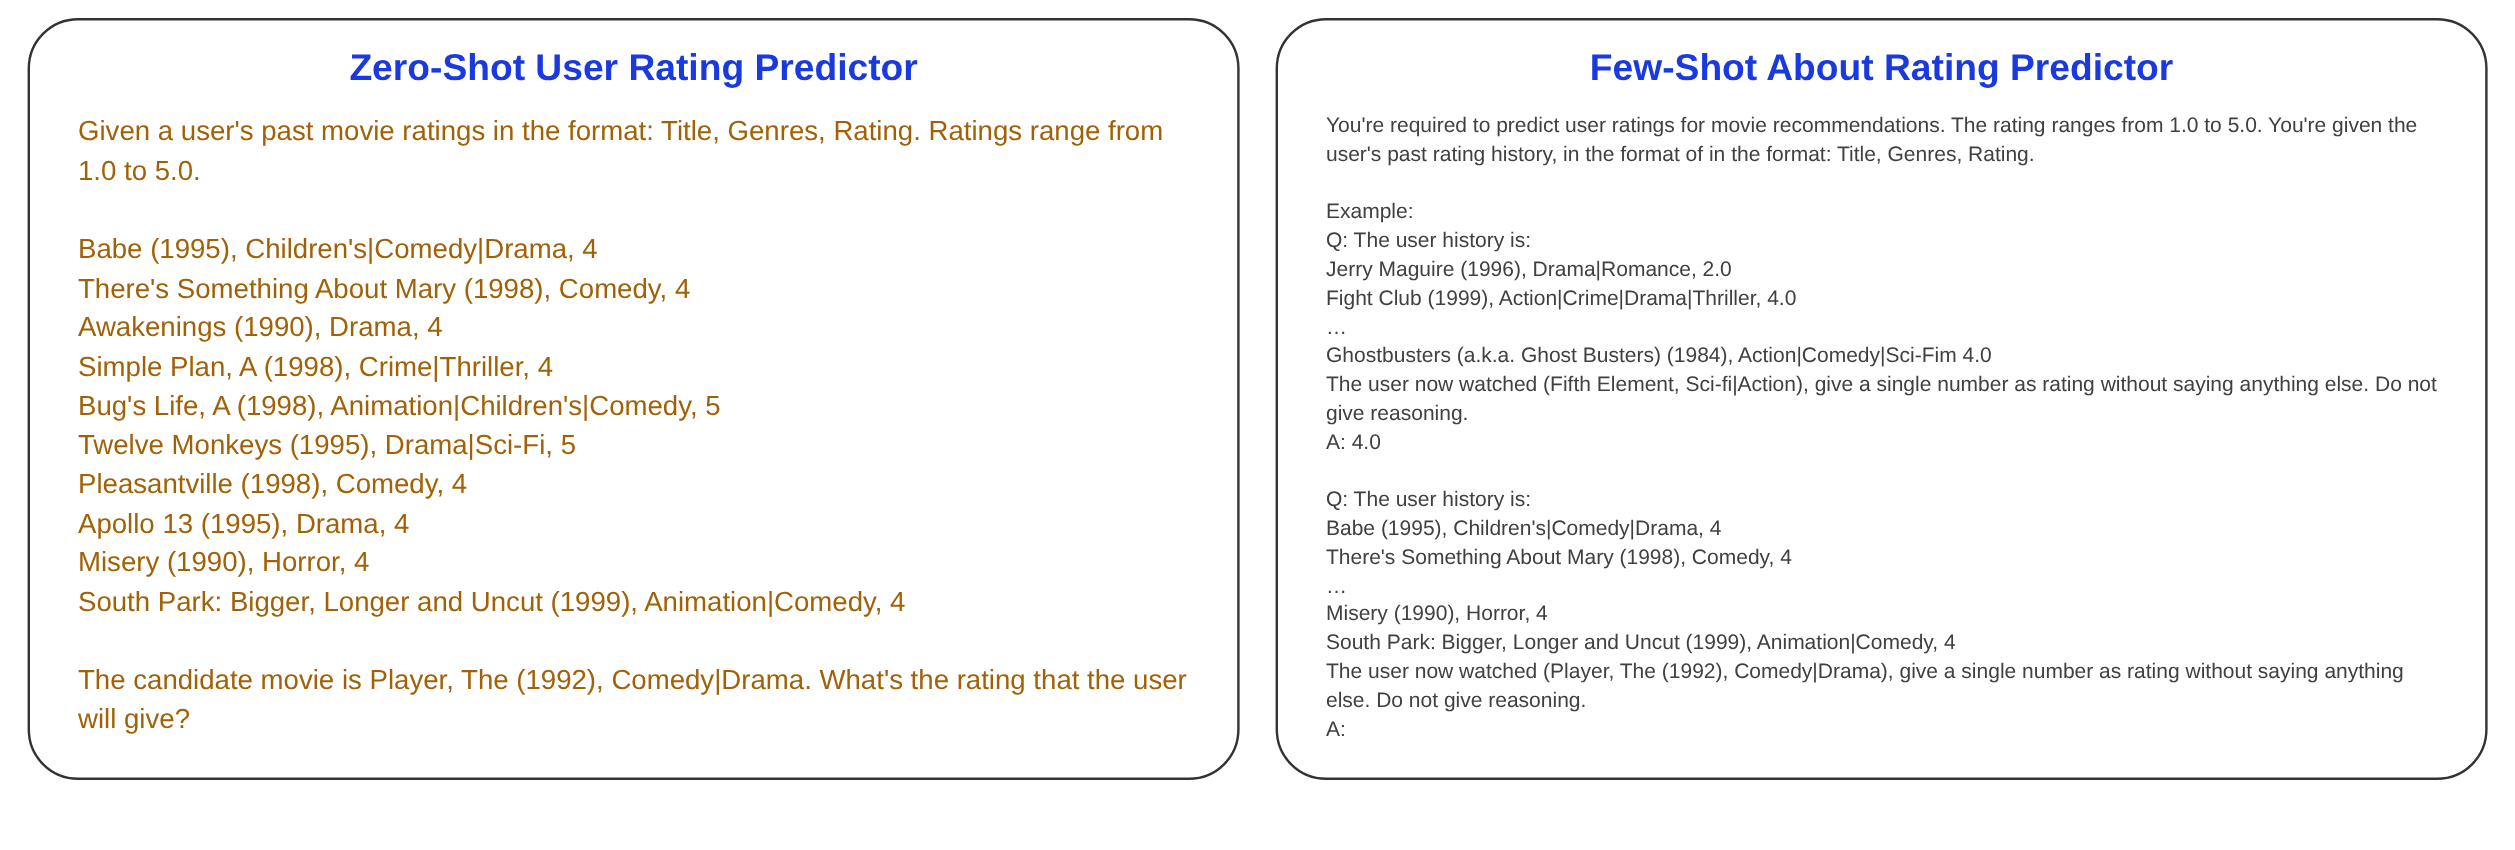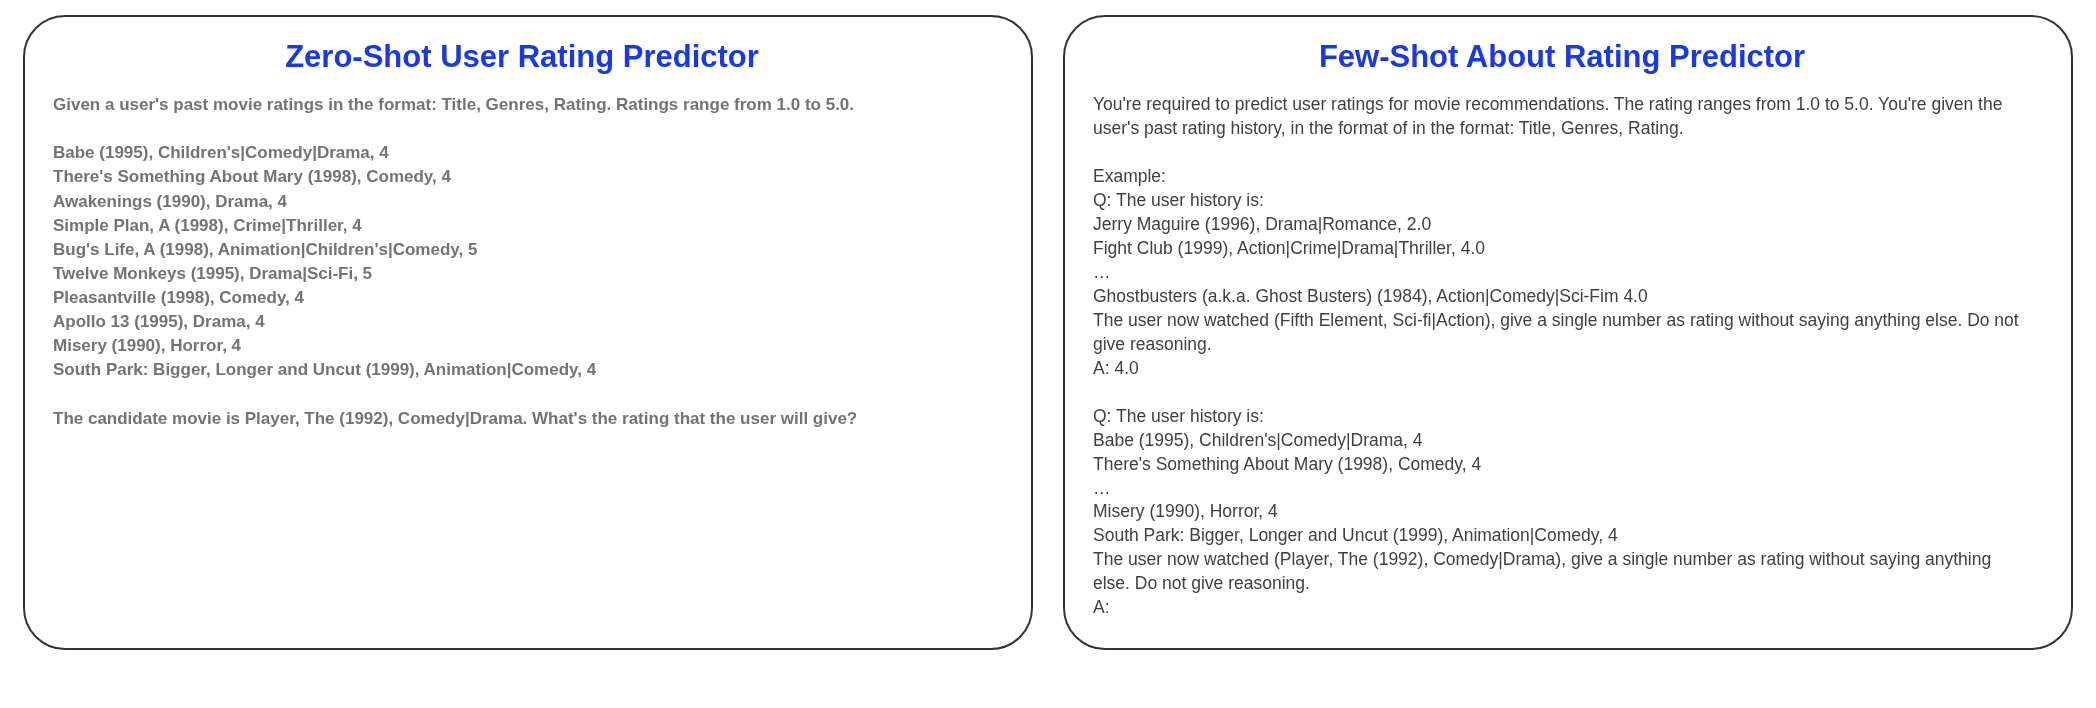--- a/index.html
+++ b/index.html
@@ -8,37 +8,36 @@
     padding: 15px;
     background: #ffffff;
     font-family: Arial, Helvetica, sans-serif;
     display: flex;
     gap: 30px;
     justify-content: center;
   }
   .card {
     border: 2px solid #333;
     border-radius: 42px;
-    padding: 22px 40px 28px 28px;
+    padding: 22px 40px 28px 40px;
     flex: 1;
     max-width: 1010px;
   }
   .card-title {
     text-align: center;
     color: #1a3ae0;
     font-weight: bold;
     font-size: 31px;
     margin: 0 0 18px 0;
   }
   .zero-body {
-    font-size: 17px;
+    font-size: 23px;
     line-height: 1.42;
-    color: #737373;
+    color: #a16207;
     white-space: pre-wrap;
-    font-weight: bold;
   }
   .few-body {
     font-size: 17.5px;
     line-height: 1.37;
     color: #404040;
     white-space: pre-wrap;
   }
 </style>
 </head>
 <body>

